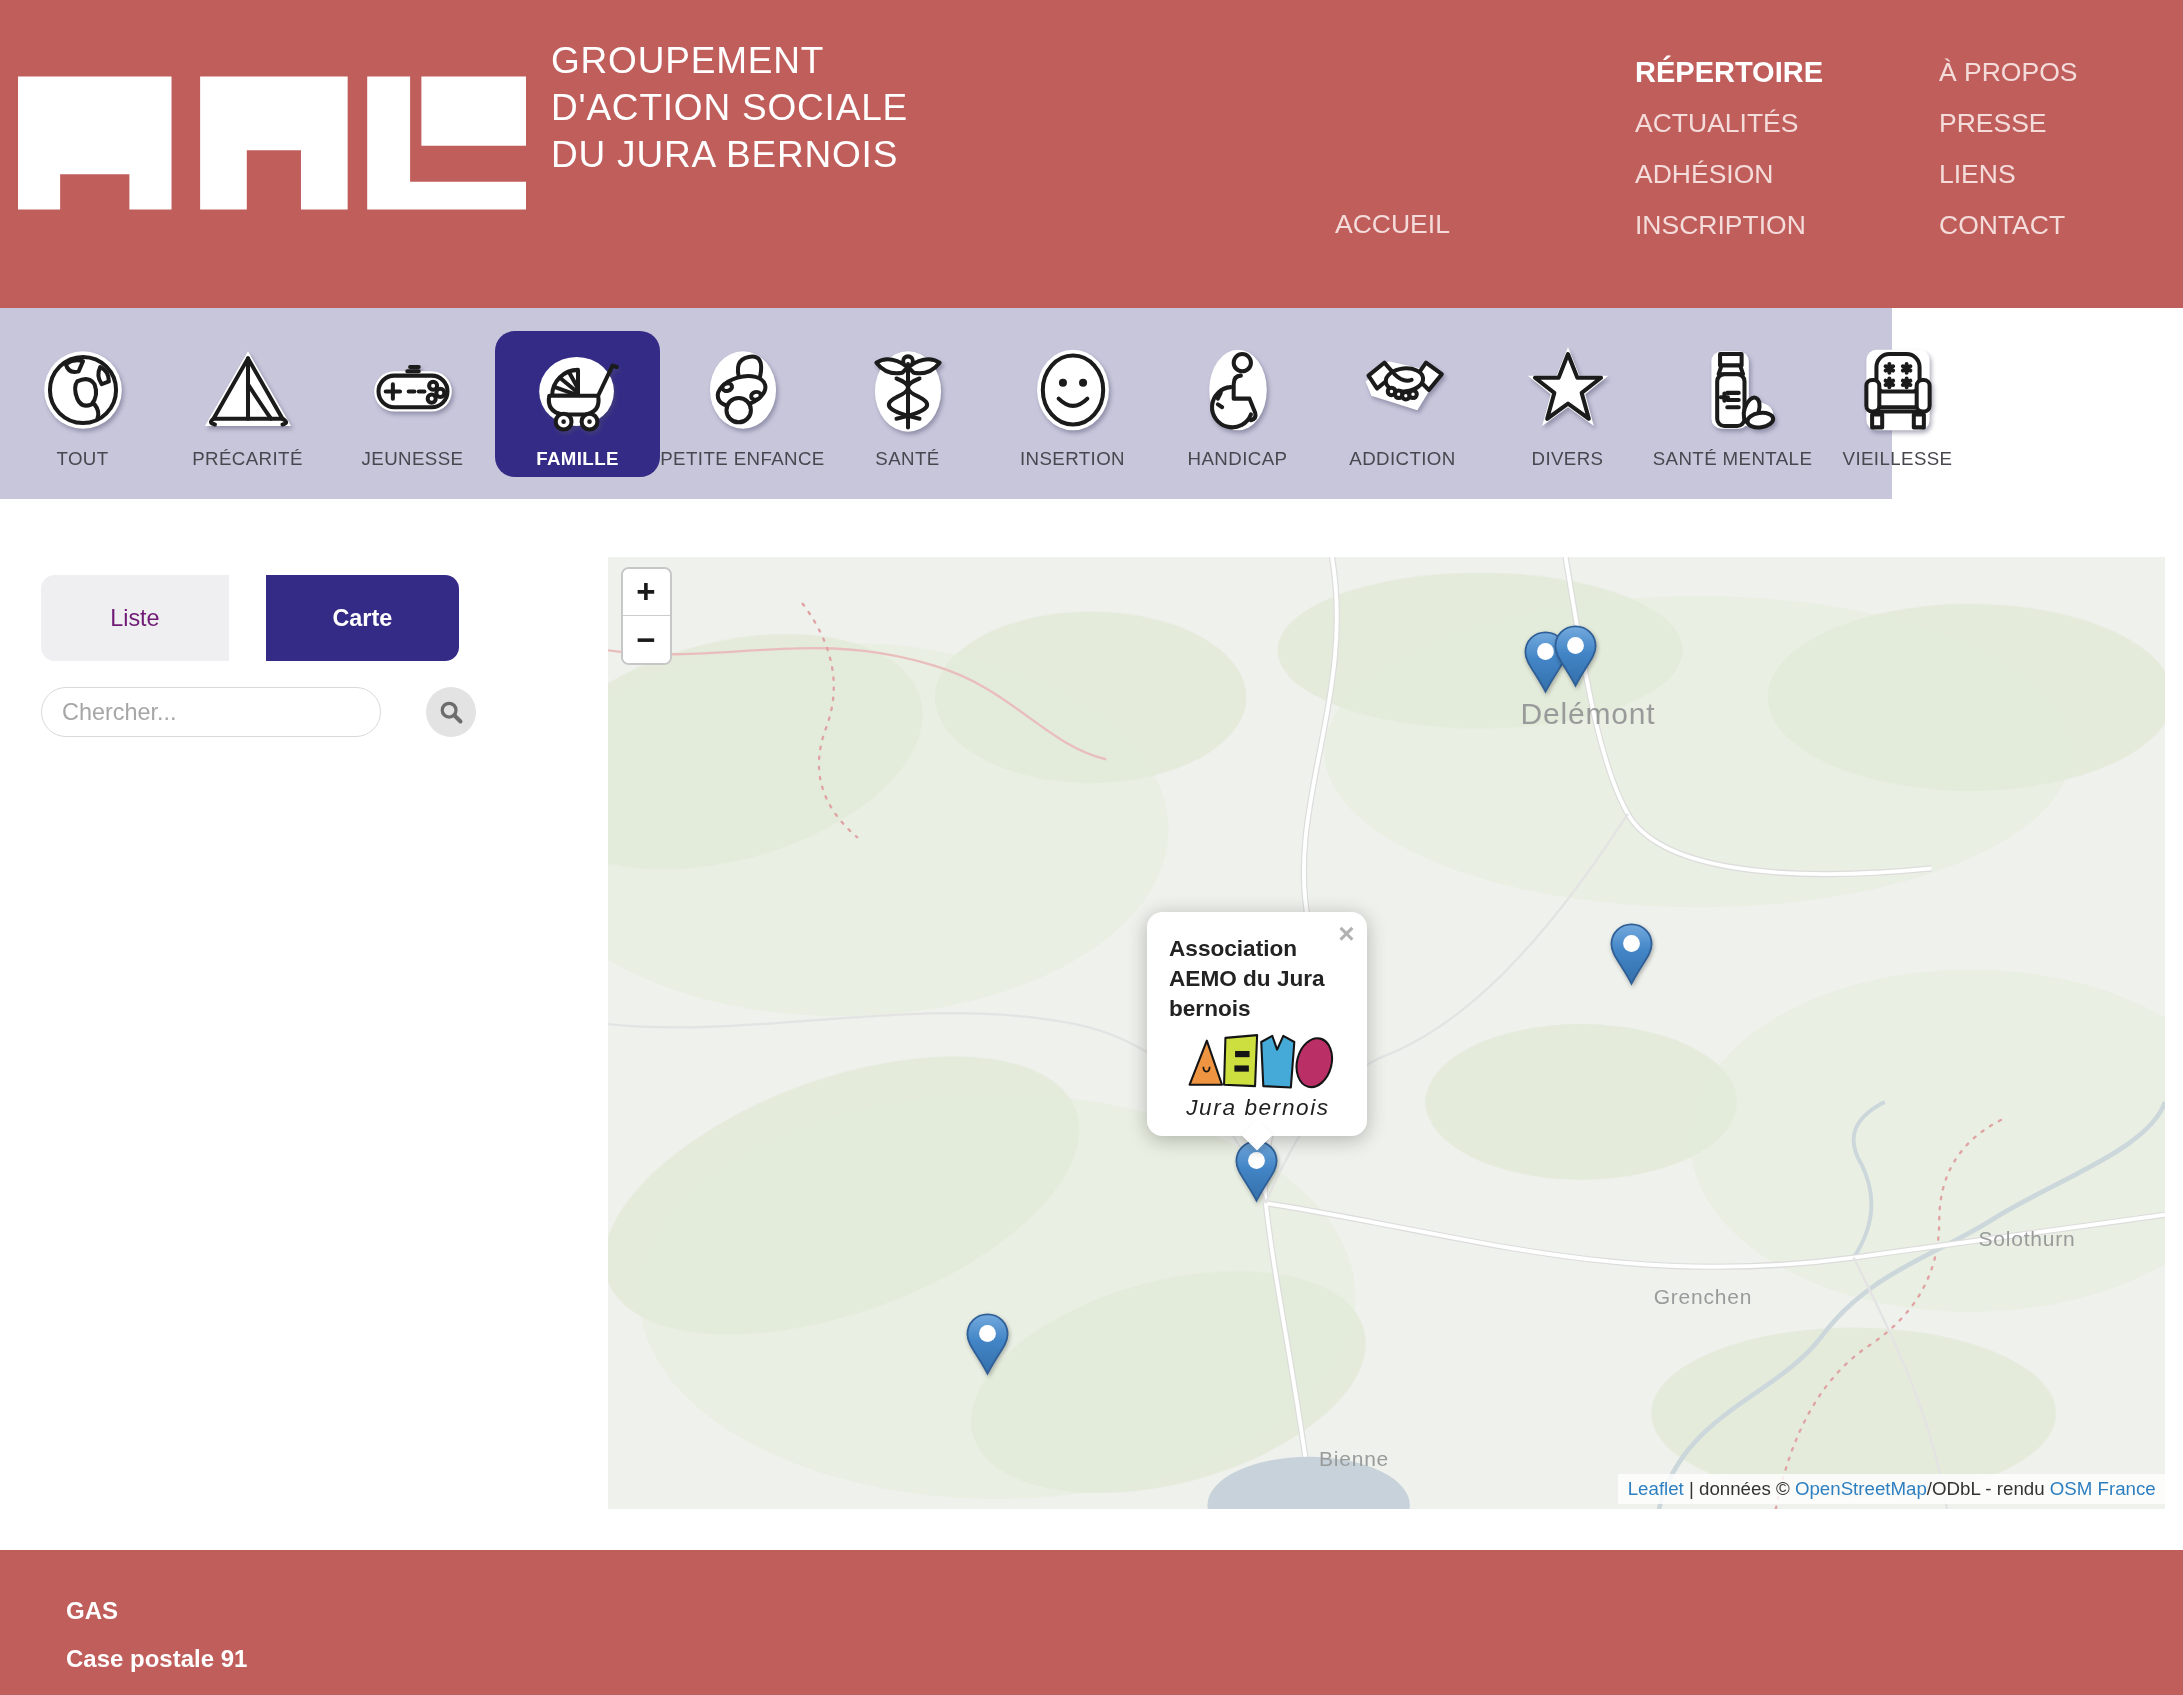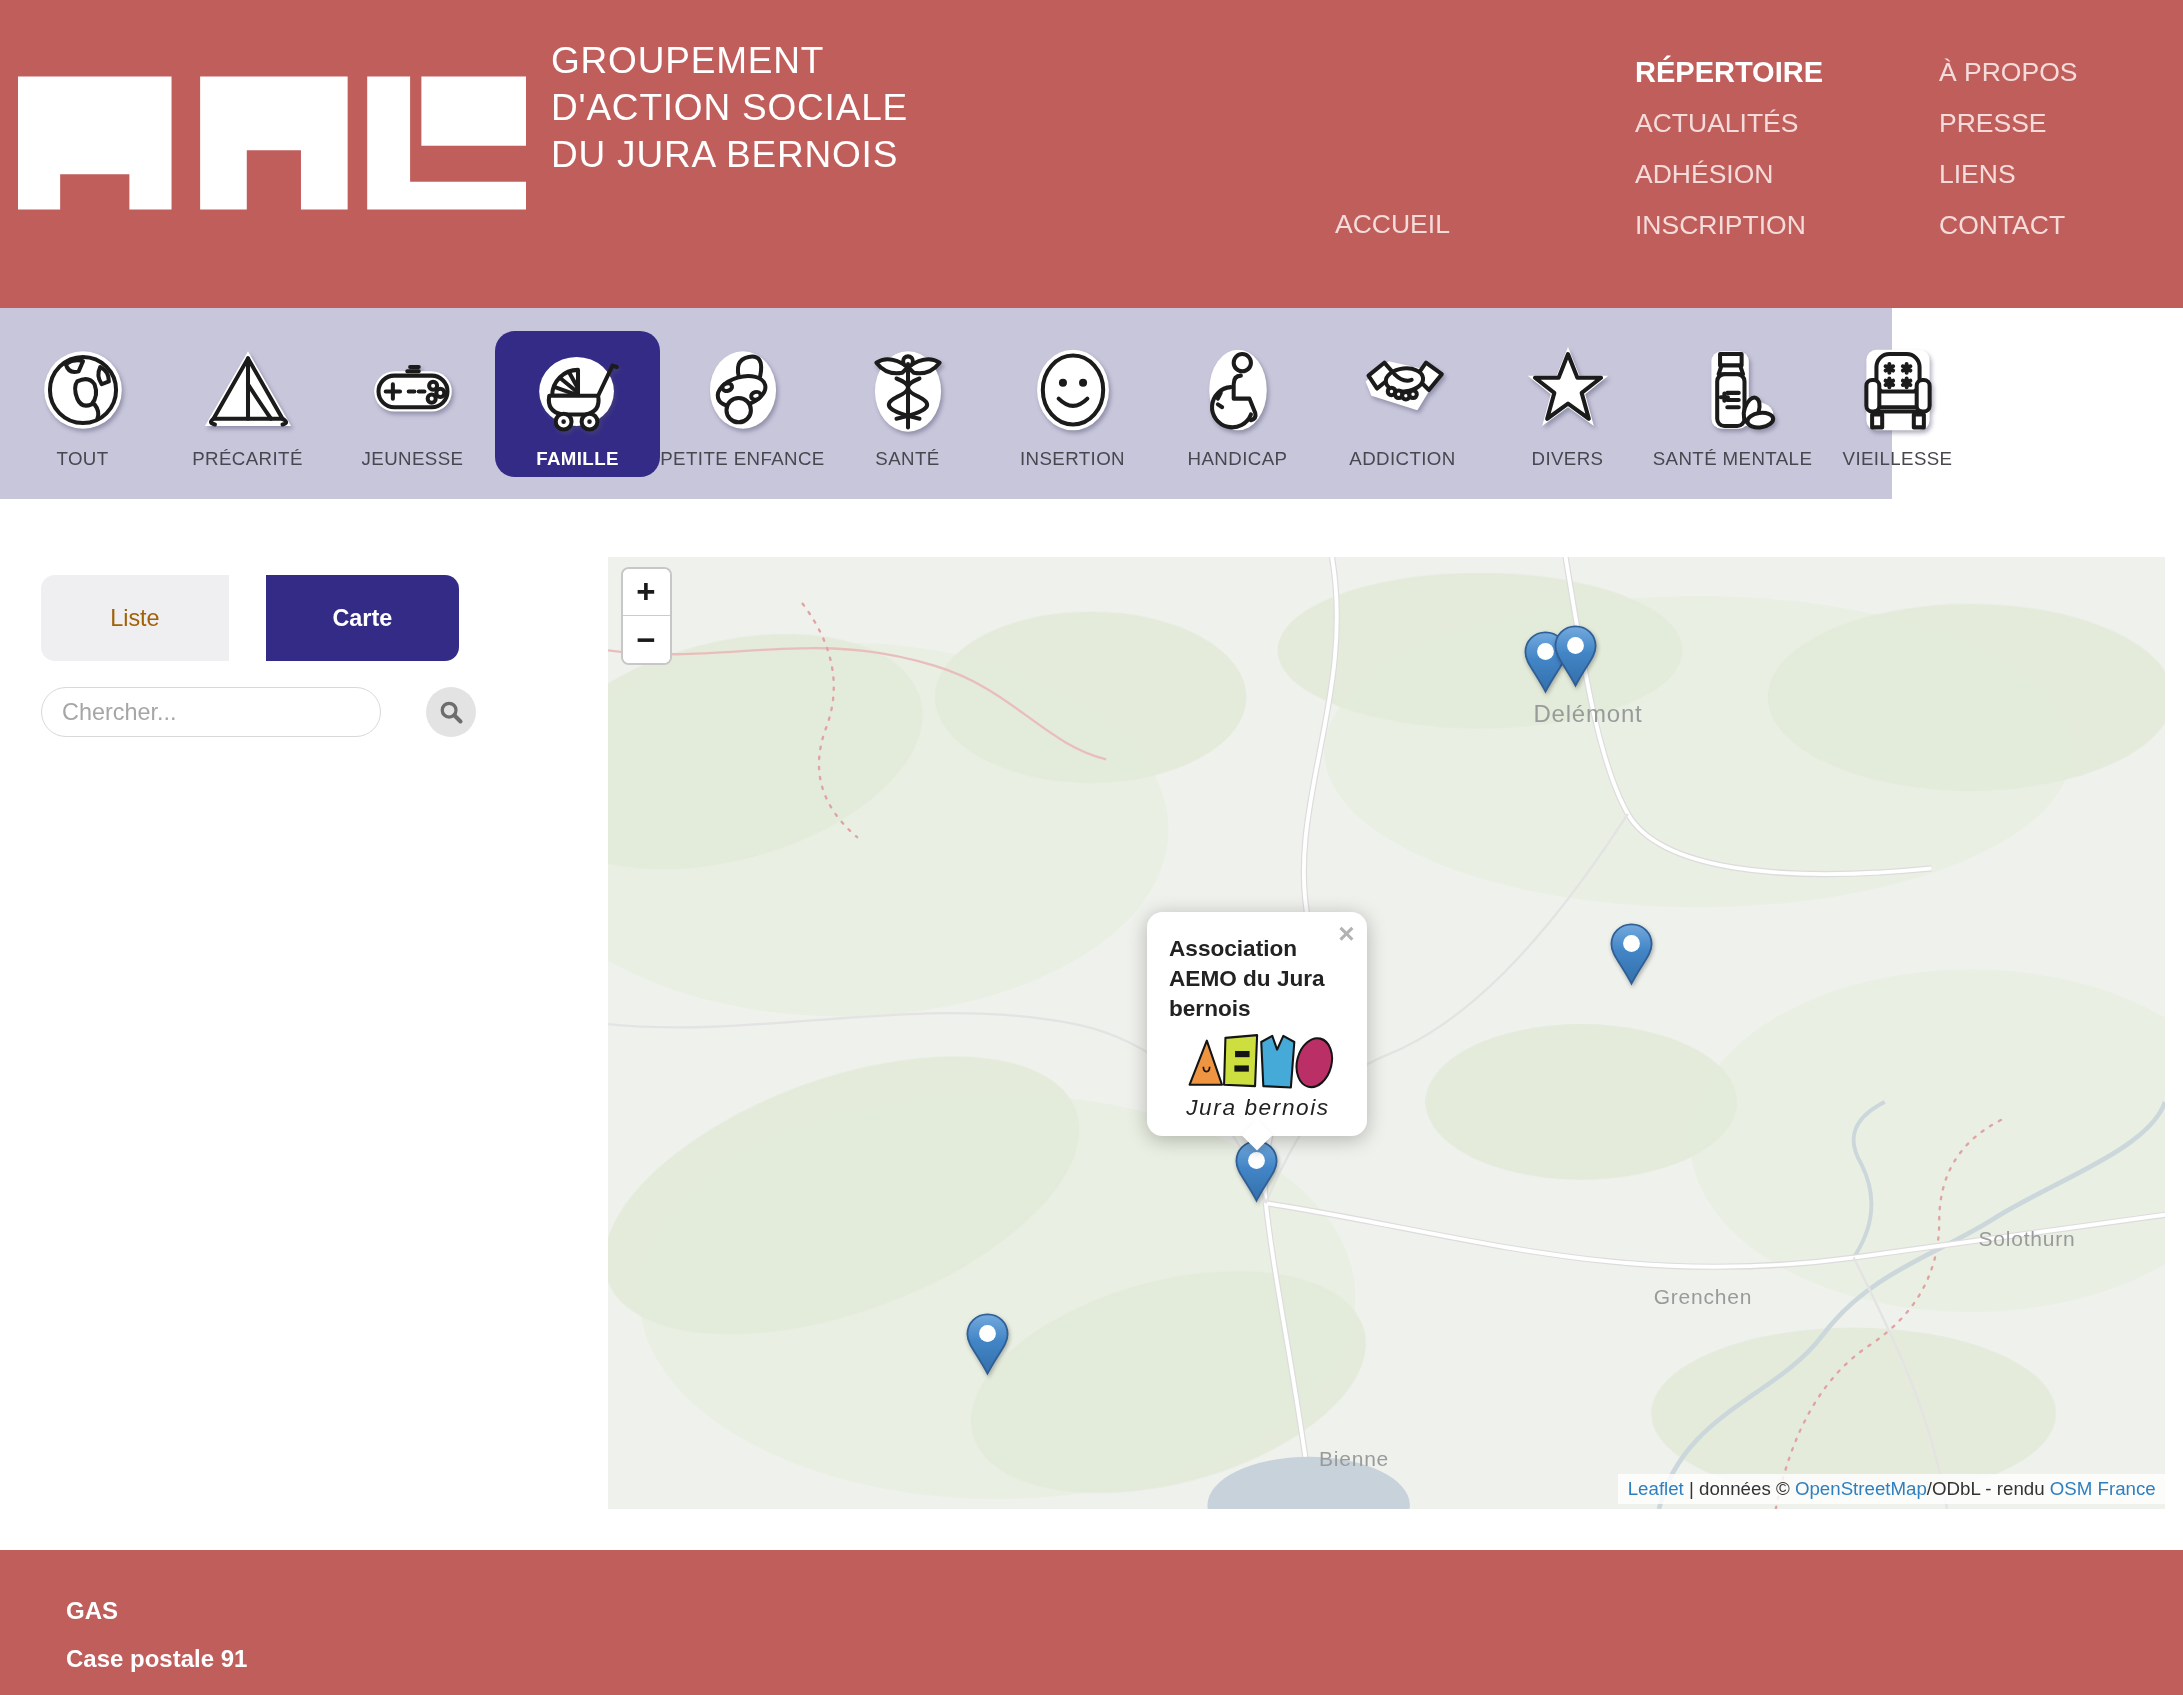--- a/index.html
+++ b/index.html
@@ -34,21 +34,21 @@
   .cicon .l { fill:none; stroke:#1b1b1b; stroke-width:2.8; stroke-linejoin:round; stroke-linecap:round; }
   .cicon .f { fill:#1b1b1b; stroke:none; }
   .cat-label { margin-top:11px; font-size:18.7px; font-weight:500; color:#47474f; letter-spacing:0.4px; white-space:nowrap; }
   .cat.sel .cat-label { color:#ffffff; font-weight:700; }
 
   
   .main { position:relative; width:2183px; height:1051px; background:#ffffff; }
 
   .toggle { position:absolute; left:41px; top:76px; width:418px; height:86px; display:flex;
             border-radius:14px; overflow:hidden; }
-  .tab-liste { width:206px; height:86px; background:#efeff1; color:#a16207; font-size:23.4px;
+  .tab-liste { width:206px; height:86px; background:#efeff1; color:#701a75; font-size:23.4px;
                display:flex; align-items:center; justify-content:center; cursor:pointer; }
   .tab-carte { width:212px; height:86px; background:#332b86; color:#ffffff; font-size:23.4px; font-weight:700;
                display:flex; align-items:center; justify-content:center; cursor:pointer;margin-left:37px; }
 
   .search-input { position:absolute; left:41px; top:188px; width:340px; height:50px;
                   border:1.6px solid #d9d9d9; border-radius:25px; font-size:23.4px; padding:0 20px;
                   color:#444; outline:none; font-family:inherit; }
   .search-input::placeholder { color:#a6a6a6; }
   .search-btn { position:absolute; left:426px; top:188px; width:50px; height:50px; border-radius:50%;
                 background:#e3e3e3; border:none; display:flex; align-items:center; justify-content:center;
@@ -379,21 +379,21 @@
         <path d="M1230,0 C1250,120 1270,260 1310,330 C1350,400 1500,420 1700,400"></path>
       </g>
       <g fill="none" stroke="#e3e3e3" stroke-width="3">
         <path d="M0,600 C200,620 400,560 600,600 C700,620 800,700 845,830"></path>
         <path d="M1310,330 C1200,500 1100,600 1000,640 C950,660 900,700 845,830"></path>
         <path d="M1600,900 C1650,1000 1700,1100 1720,1223"></path>
       </g>
       <ellipse cx="900" cy="1218" rx="130" ry="62" fill="#c8d2da"></ellipse>
     </svg>
 
-    <div class="city" style="left:980px; top:157px; font-size:24px;">Delémont</div>
+    <div class="city" style="left:980px; top:157px; font-size:30px;">Delémont</div>
     <div class="city" style="left:1419px; top:682px; font-size:21px;">Solothurn</div>
     <div class="city" style="left:1095px; top:740px; font-size:21px;">Grenchen</div>
     <div class="city" style="left:746px; top:902px; font-size:21px;">Bienne</div>
 
     <div class="zoomctl">
       <button class="zoombtn">+</button>
       <button class="zoombtn">−</button>
     </div>
 
     <svg class="pin" style="left:915px; top:73px;" viewBox="0 0 58 82" width="45" height="64">

